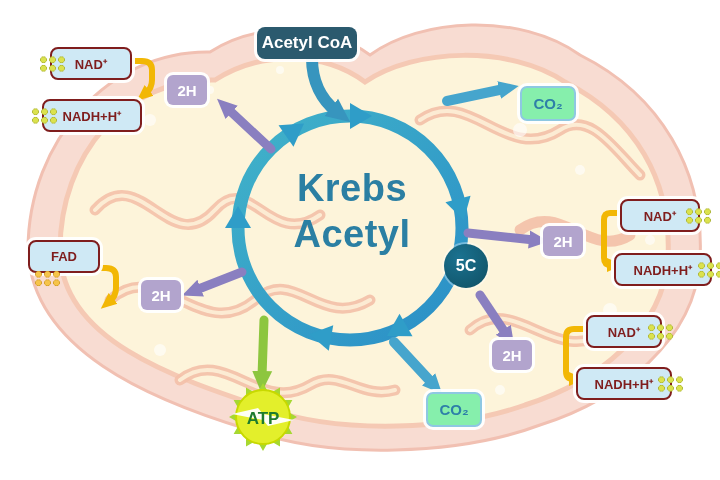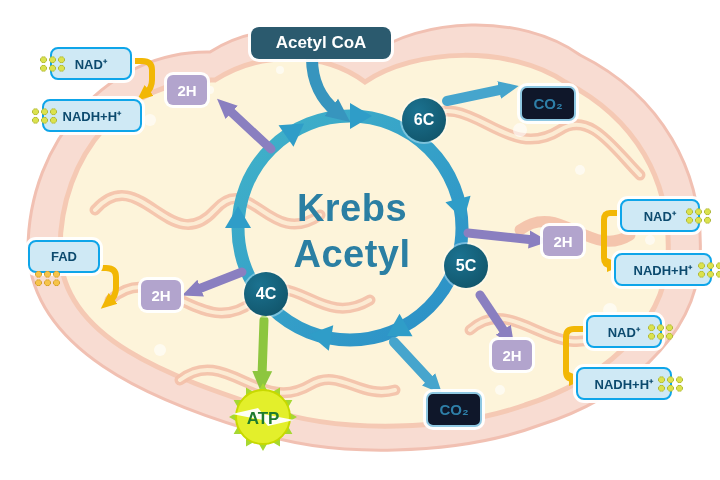--- a/index.html
+++ b/index.html
@@ -1,32 +1,32 @@
 <!DOCTYPE html>
 <html><head>
 <meta charset="utf-8">
 <style>
   html,body{margin:0;padding:0;background:#fff;}
   .canvas{position:relative;width:720px;height:480px;background:#ffffff;overflow:hidden;
           font-family:"Liberation Sans", sans-serif;}
   .canvas svg{position:absolute;left:0;top:0;}
 
   .krebs-title{position:absolute;left:232px;top:166px;width:240px;text-align:center;
-               font-size:38px;font-weight:bold;color:#2b7fa3;line-height:1.2;letter-spacing:.5px;margin-top:20px;}
+               font-size:38px;font-weight:bold;color:#2b7fa3;line-height:1.2;letter-spacing:.5px;}
 
   .node{position:absolute;width:44px;height:44px;border-radius:50%;
         background:radial-gradient(circle at 35% 30%, #1b7290, #0f4f63);
         color:#fff;display:flex;align-items:center;justify-content:center;
         font-weight:bold;font-size:16px;box-shadow:0 0 0 2px rgba(255,255,255,.35);}
 
   .badge{position:absolute;display:flex;align-items:center;justify-content:center;
          font-weight:bold;border-radius:8px;box-shadow:0 0 0 3px rgba(255,255,255,.95);}
   .badge-dark{background:#2b5a6e;color:#ffffff;font-size:17px;}
-  .badge-blue{background:#cfe9f5;border:2px solid #0ea5e9;color:#0c4a6e;font-size:13px;}
-  .badge-co2{background:#0f172a;border:2px solid #8ec8e2;color:#2e7fa8;font-size:15px;border-radius:7px;}
+  .badge-blue{background:#cfe9f5;border:2px solid #7f1d1d;color:#7f1d1d;font-size:13px;}
+  .badge-co2{background:#86efac;border:2px solid #8ec8e2;color:#2e7fa8;font-size:15px;border-radius:7px;}
   .badge-purple{background:#b2a4cd;color:#ffffff;font-size:15px;border-radius:6px;text-align:right;}
 
   .dots{position:absolute;width:26px;height:17px;}
   .dots-green{background-image:radial-gradient(circle, #dbe24d 40%, #a9b232 50%, transparent 58%);
               background-size:9px 8.5px;}
   .dots-orange{background-image:radial-gradient(circle, #f6c44a 40%, #cf9a22 50%, transparent 58%);
                background-size:9px 8.5px;}
   .dots-l{left:-13px;top:50%;transform:translateY(-50%);}
   .dots-r{right:-13px;top:50%;transform:translateY(-50%);}
   .dots-b{left:4px;bottom:-16px;}
@@ -130,25 +130,23 @@
       <polygon fill="#ffffff" opacity="0.95" points="-31,-3 -5,-9 0,-3 31,3 5,9 0,3"></polygon>
       <text text-anchor="middle" y="7" font-size="17" font-weight="bold" fill="#1e7c2e">ATP</text>
     </g>
   </svg>
 
   <div class="krebs-title">
     <div>Krebs</div>
     <div>Acetyl</div>
   </div>
 
-  <div class="node" style="left:402px;top:98px">6C</div>
   <div class="node" style="left:444px;top:244px">5C</div>
-  <div class="node" style="left:244px;top:272px">4C</div>
 
-  <div class="badge badge-dark" style="left:251px;top:27px;width:140px;height:32px">Acetyl CoA</div>
+  <div class="badge badge-dark" style="left:257px;top:27px;width:100px;height:32px">Acetyl CoA</div>
 
   <div class="badge badge-co2" style="left:520px;top:86px;width:52px;height:31px">CO₂</div>
   <div class="badge badge-co2" style="left:426px;top:392px;width:52px;height:31px">CO₂</div>
 
   <div class="badge badge-purple" style="left:167px;top:75px;width:40px;height:30px">2H</div>
   <div class="badge badge-purple" style="left:543px;top:226px;width:40px;height:30px">2H</div>
   <div class="badge badge-purple" style="left:492px;top:340px;width:40px;height:30px">2H</div>
   <div class="badge badge-purple" style="left:141px;top:280px;width:40px;height:30px">2H</div>
 
   <div class="badge badge-blue" style="left:50px;top:47px;width:78px;height:29px">

